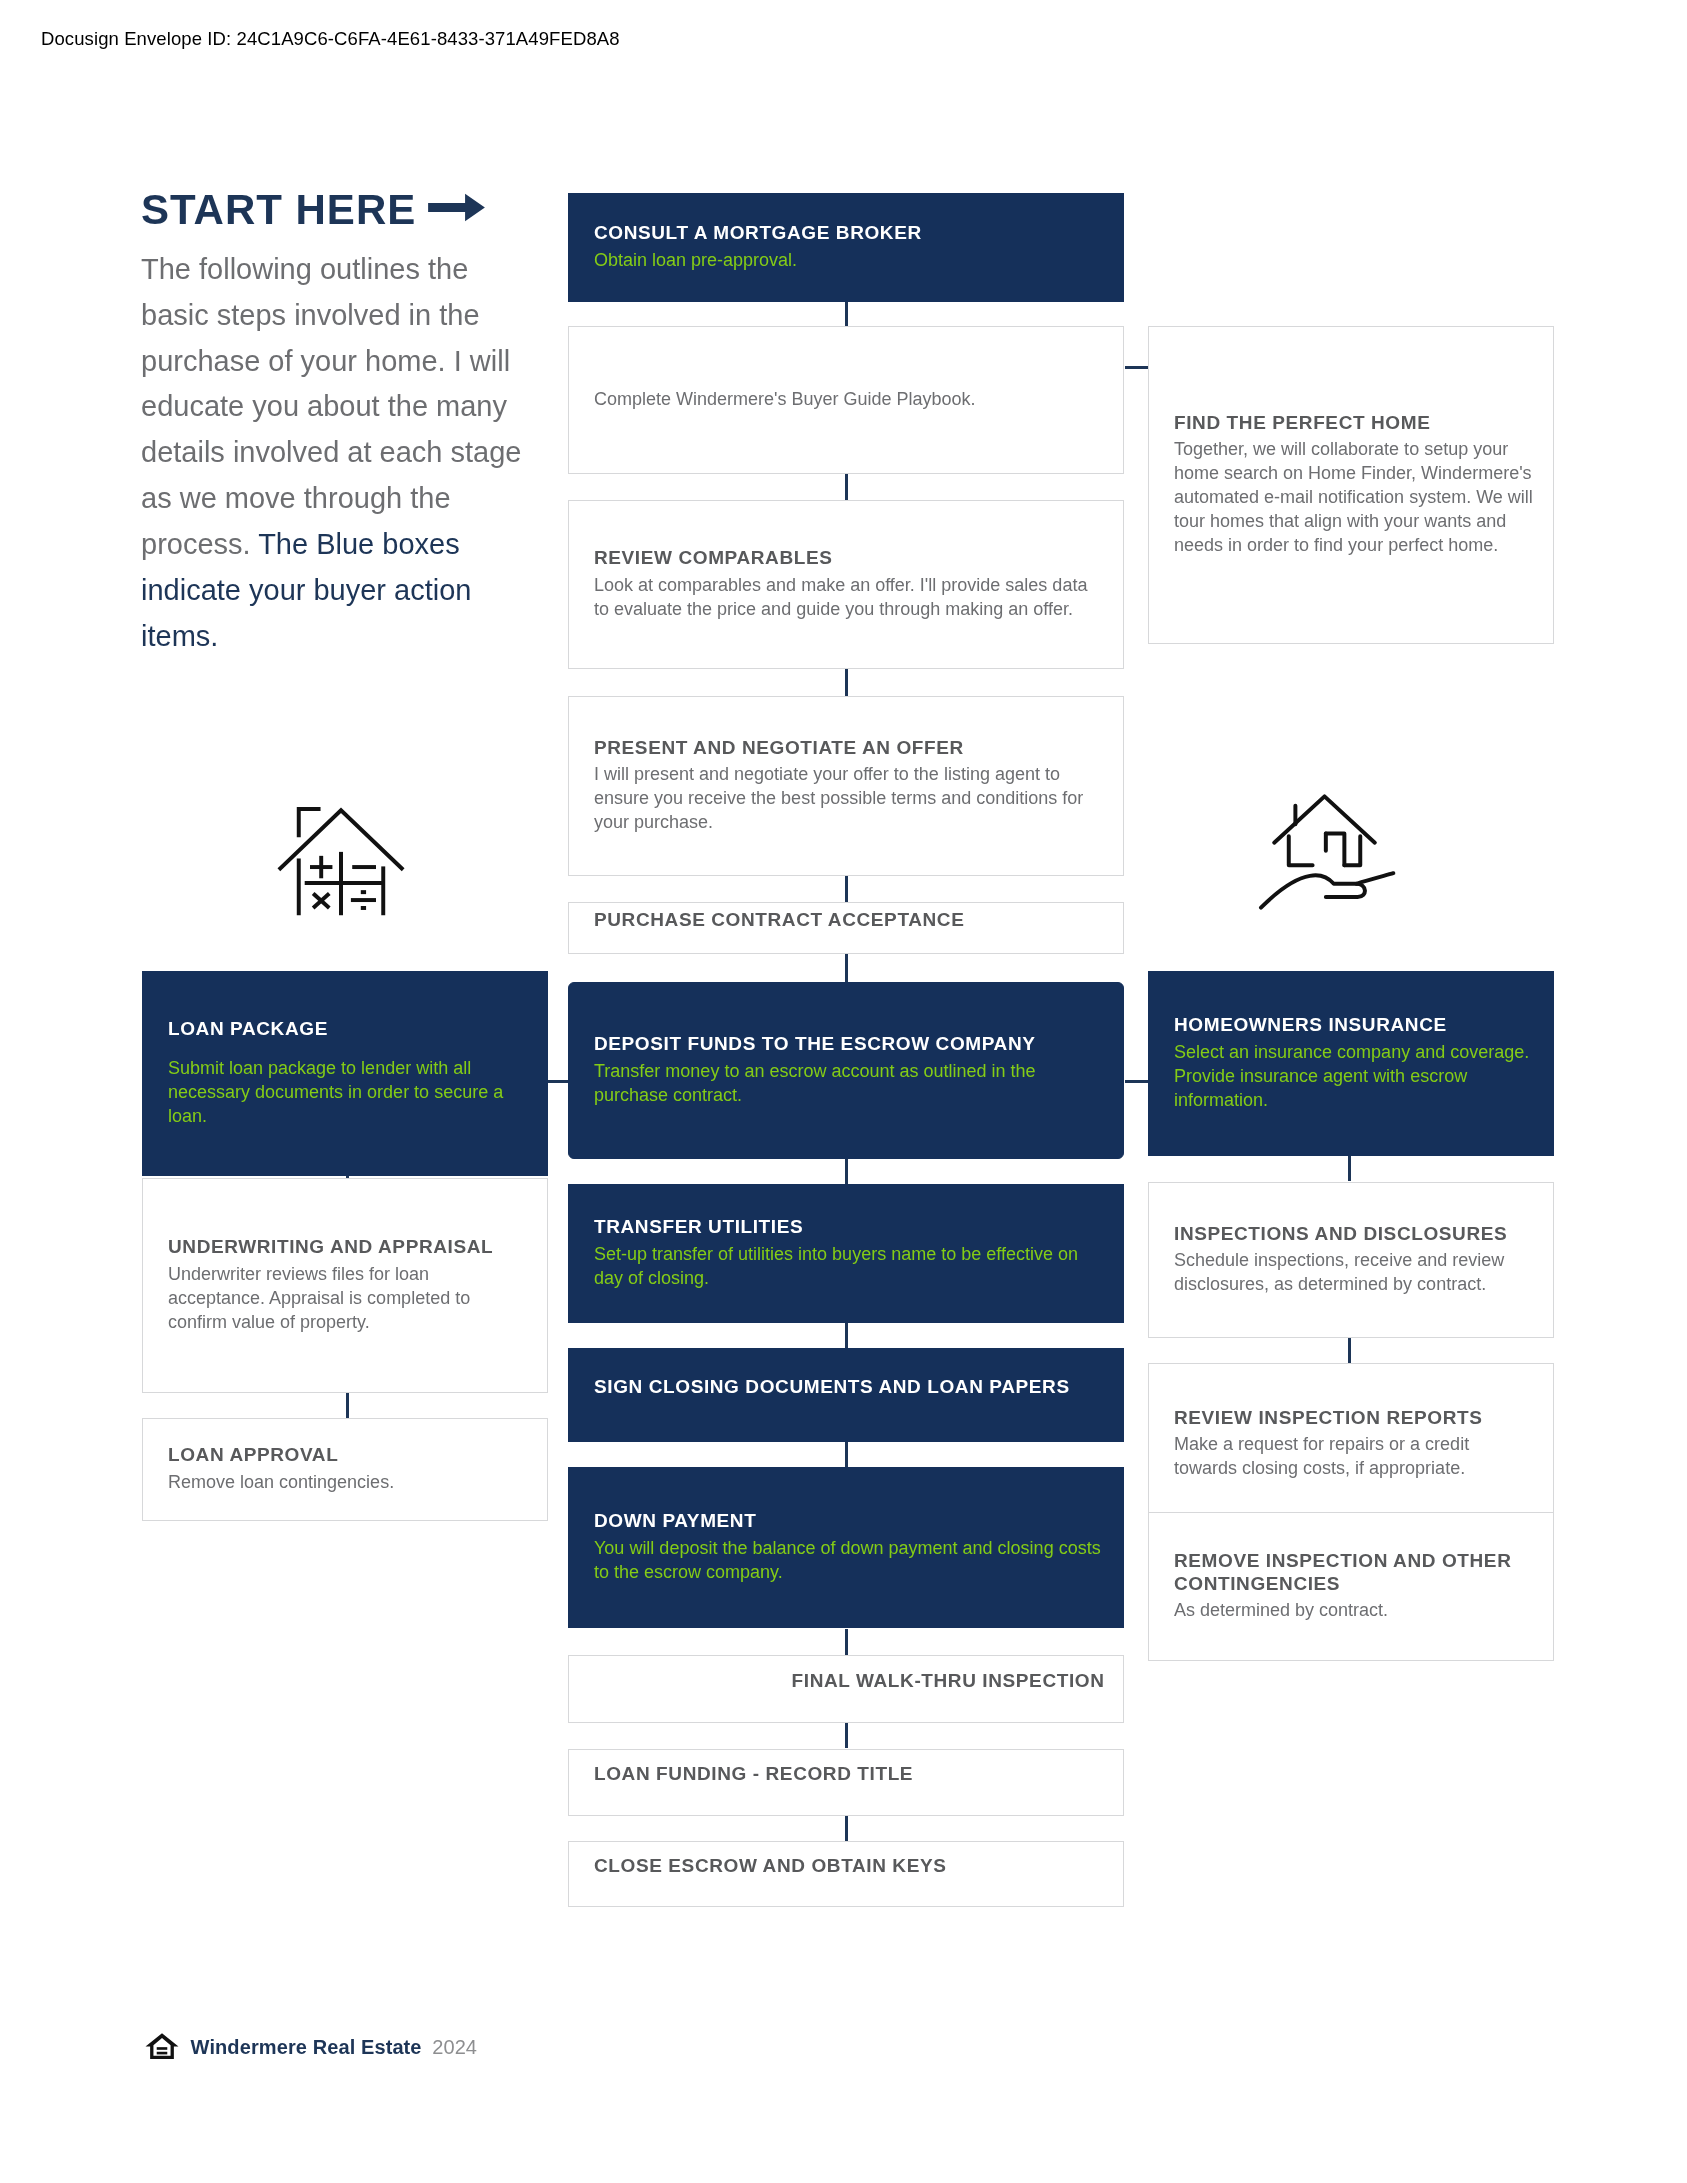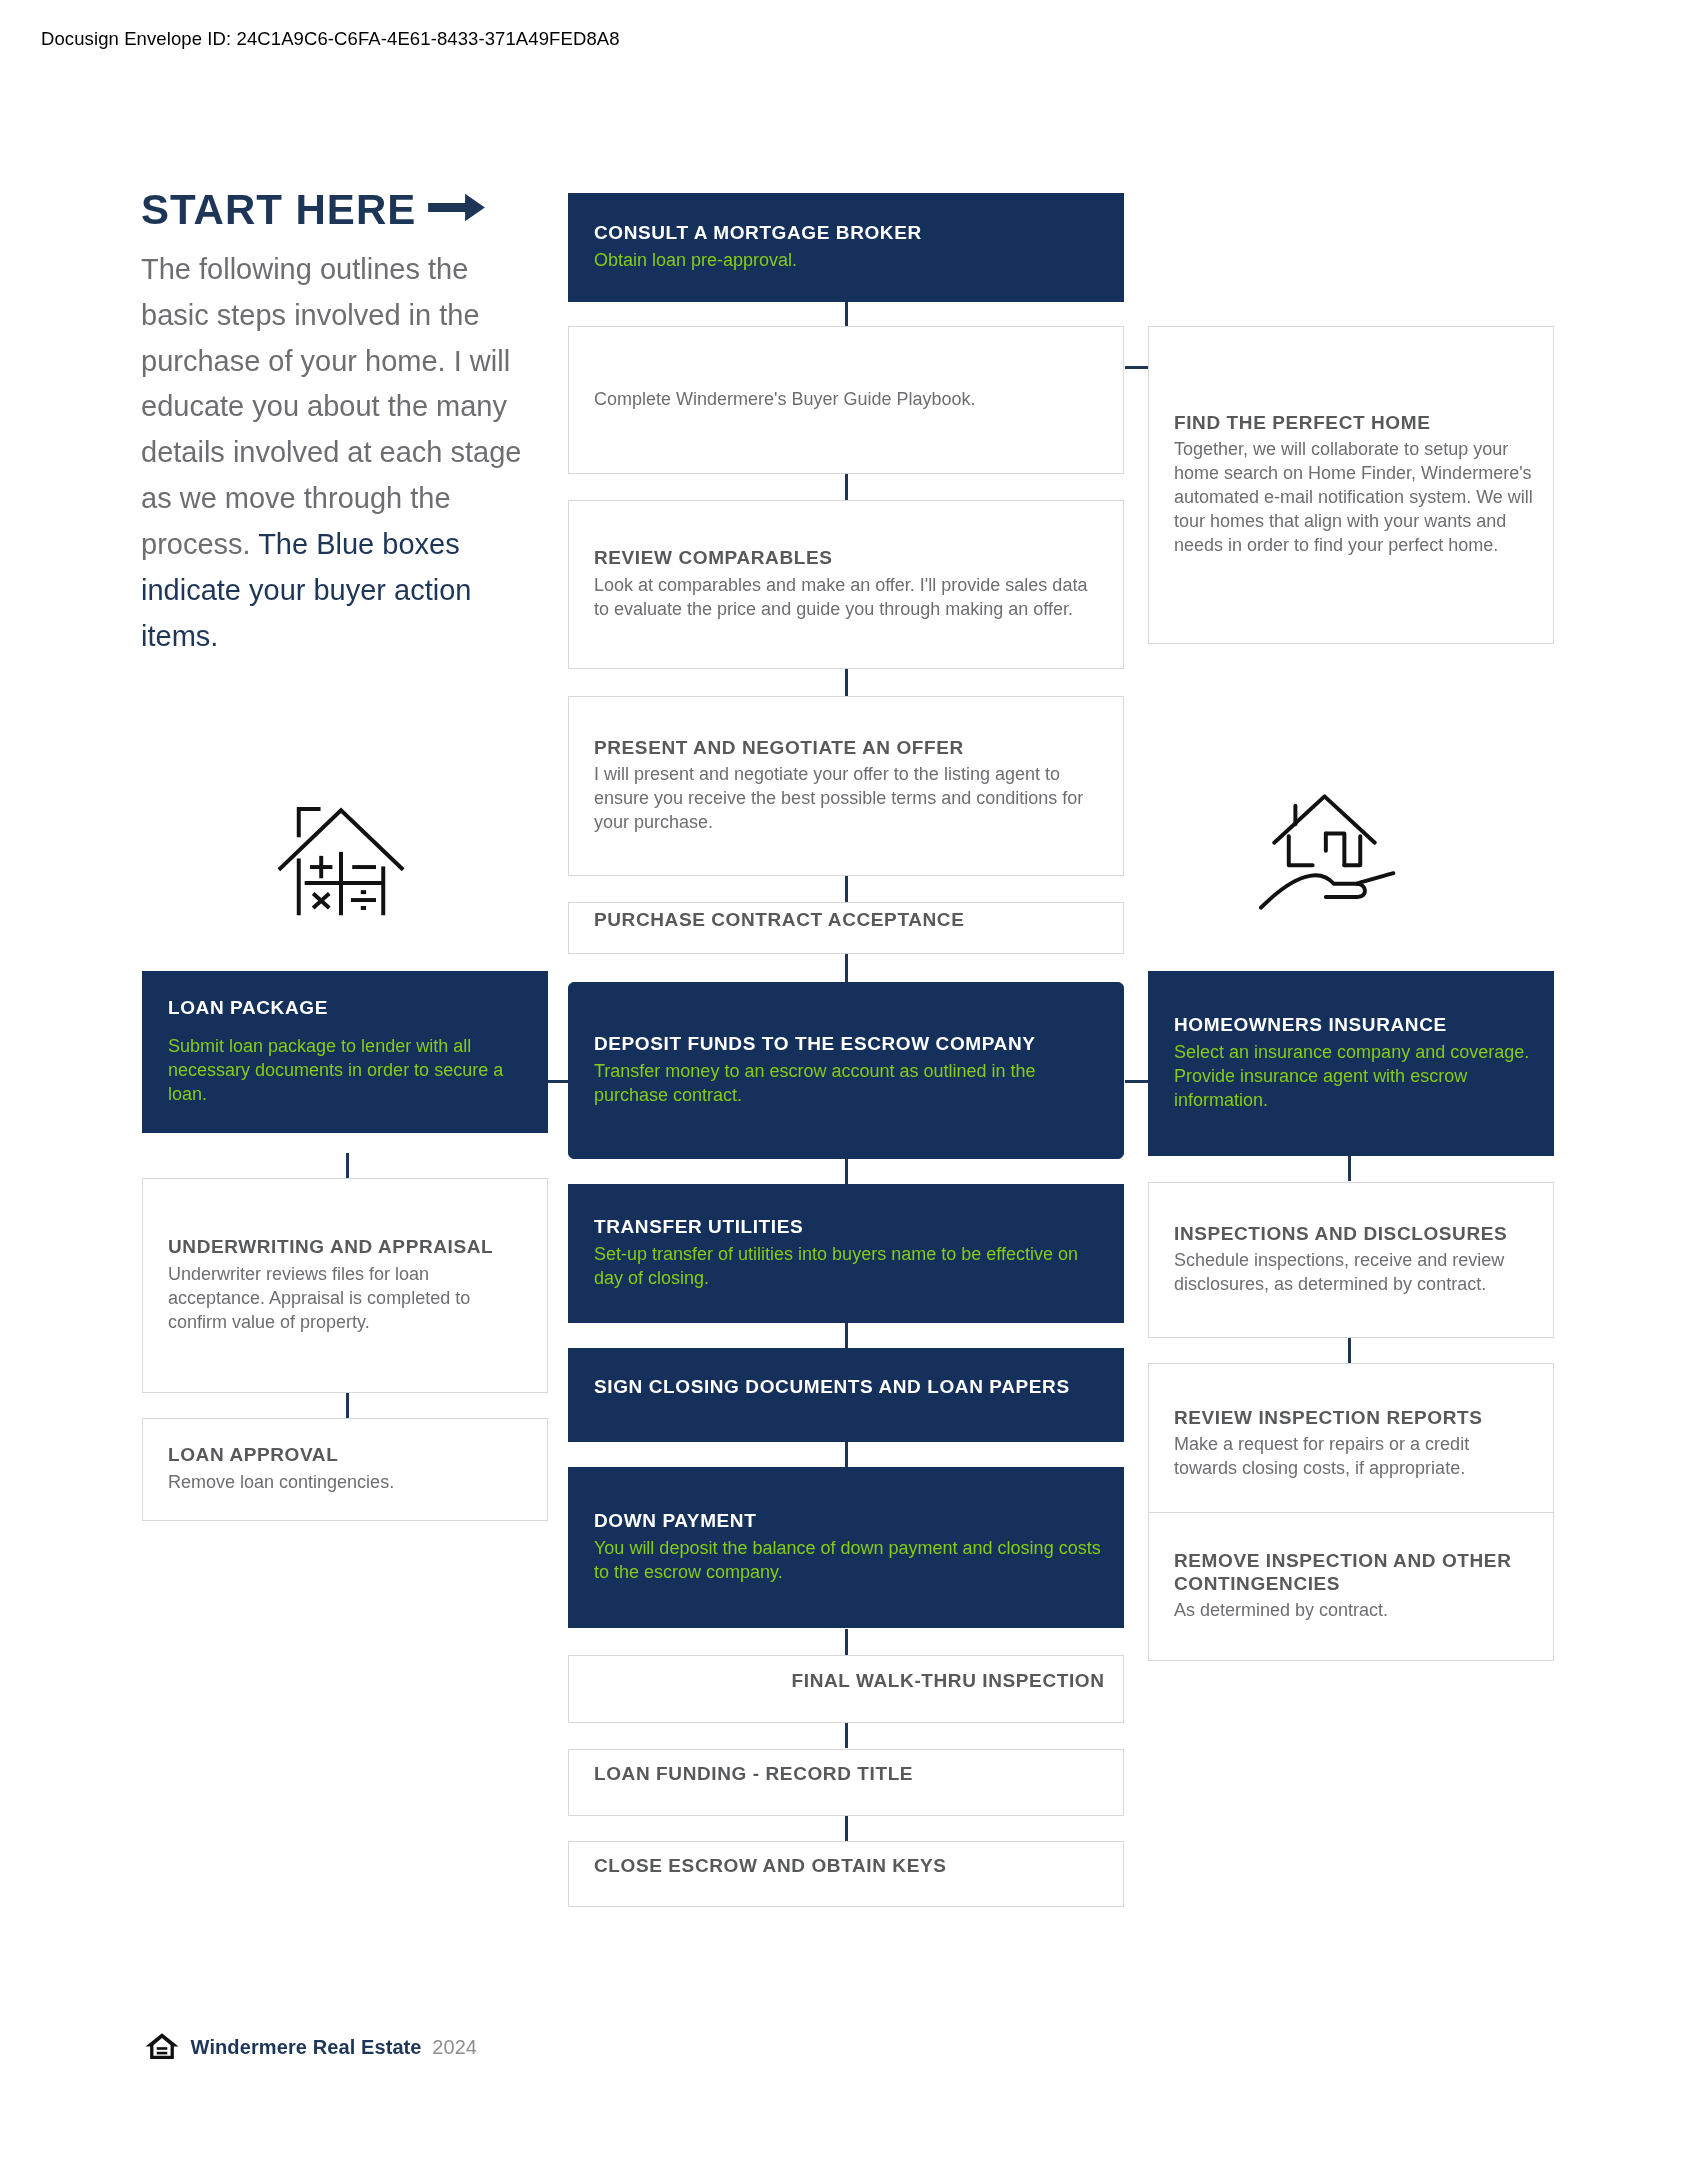--- a/index.html
+++ b/index.html
@@ -231,21 +231,21 @@
 </div>
 
 <div class="node white titleonly" style="left:568px;top:1749px;width:556px;height:67px;">
   <div class="ttl">LOAN FUNDING - RECORD TITLE</div>
 </div>
 
 <div class="node white titleonly" style="left:568px;top:1841px;width:556px;height:66px;">
   <div class="ttl">CLOSE ESCROW AND OBTAIN KEYS</div>
 </div>
 
-<div class="node navy" style="left:142px;top:971px;width:406px;height:162px;gap:12px;">
+<div class="node navy" style="left:142px;top:971px;width:406px;height:205px;gap:12px;">
   <div class="ttl">LOAN PACKAGE</div>
   <div class="body">Submit loan package to lender with all necessary documents in order to secure a loan.</div>
 </div>
 
 <div class="node white" style="left:142px;top:1178px;width:406px;height:215px;">
   <div class="ttl">UNDERWRITING AND APPRAISAL</div>
   <div class="body">Underwriter reviews files for loan acceptance. Appraisal is completed to confirm value of property.</div>
 </div>
 
 <div class="node white" style="left:142px;top:1418px;width:406px;height:103px;">

